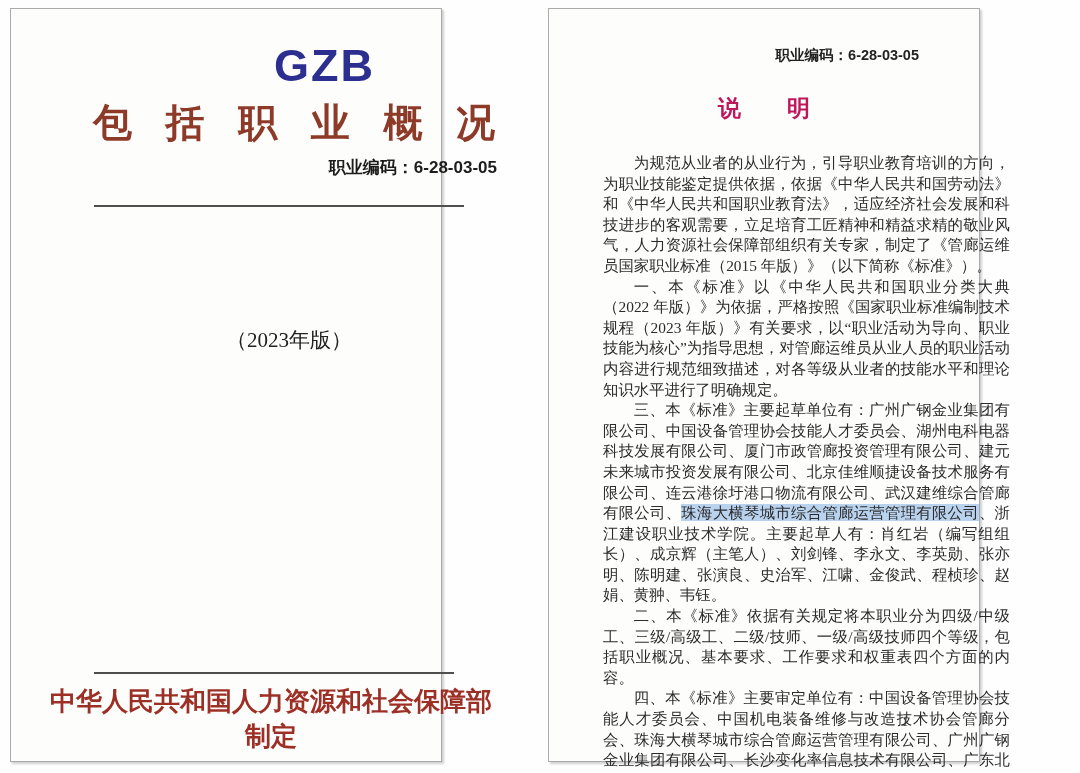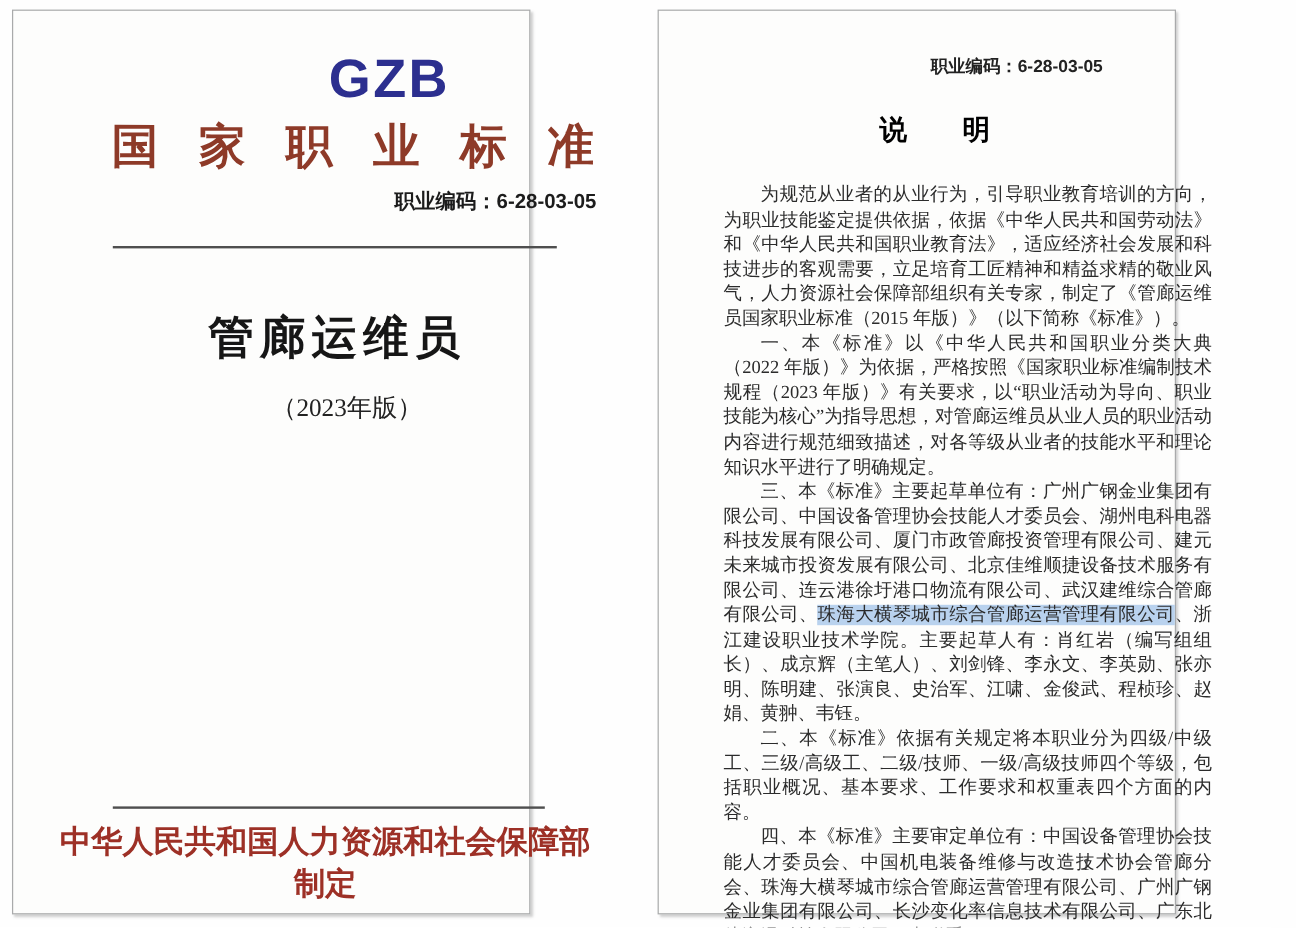--- a/index.html
+++ b/index.html
@@ -94,26 +94,26 @@
   .rp-code {
     position: absolute;
     top: 37px; right: 60px;
     font-family: "Liberation Sans", sans-serif;
     font-weight: bold;
     font-size: 14.5px;
     color: #222;
   }
   .rp-title {
     position: absolute;
-    top: 84px; left: 15px; width: 100%;
+    top: 84px; left: 0; width: 100%;
     text-align: center;
     font-family: "Liberation Sans", sans-serif;
     font-weight: bold;
     font-size: 23px;
-    color: #000000;
+    color: #be185d;
   }
   .rp-body {
     position: absolute;
     top: 144px; left: 54px; width: 407px;
     font-size: 15.4px;
     line-height: 20.6px;
     text-align: justify;
     color: #2b2b2b;
   }
   .rp-body p {
@@ -131,24 +131,23 @@
     color: #3c3c3c;
   }
 </style>
 </head>
 <body>
 
 <div class="scan-canvas">
 
   <div class="page page-left">
     <div class="gzb-logo">GZB</div>
-    <div class="np-title">国家职业标准</div>
+    <div class="np-title">包括职业概况</div>
     <div class="lp-code">职业编码：6-28-03-05</div>
     <div class="rule lp-rule-top"></div>
-    <div class="lp-doc-title">管廊运维员</div>
     <div class="lp-edition">（2023年版）</div>
     <div class="rule lp-rule-bottom"></div>
     <div class="lp-publisher">中华人民共和国人力资源和社会保障部　制定</div>
   </div>
 
   <div class="page page-right">
     <div class="rp-code">职业编码：6-28-03-05</div>
     <div class="rp-title">说　　明</div>
     <div class="rp-body">
         <p><span>为规范从业者的从业行为，引导职业教育培训的方向，为职业技能鉴定提供依据，依据《中华人民共和国劳动法》和《中华人民共和国职业教育法》，适应经济社会发展和科技进步的客观需要，立足培育工匠精神和精益求精的敬业风气，人力资源社会保障部组织有关专家，制定了《管廊运维员国家职业标准（2015 年版）》（以下简称《标准》）。</span></p>

